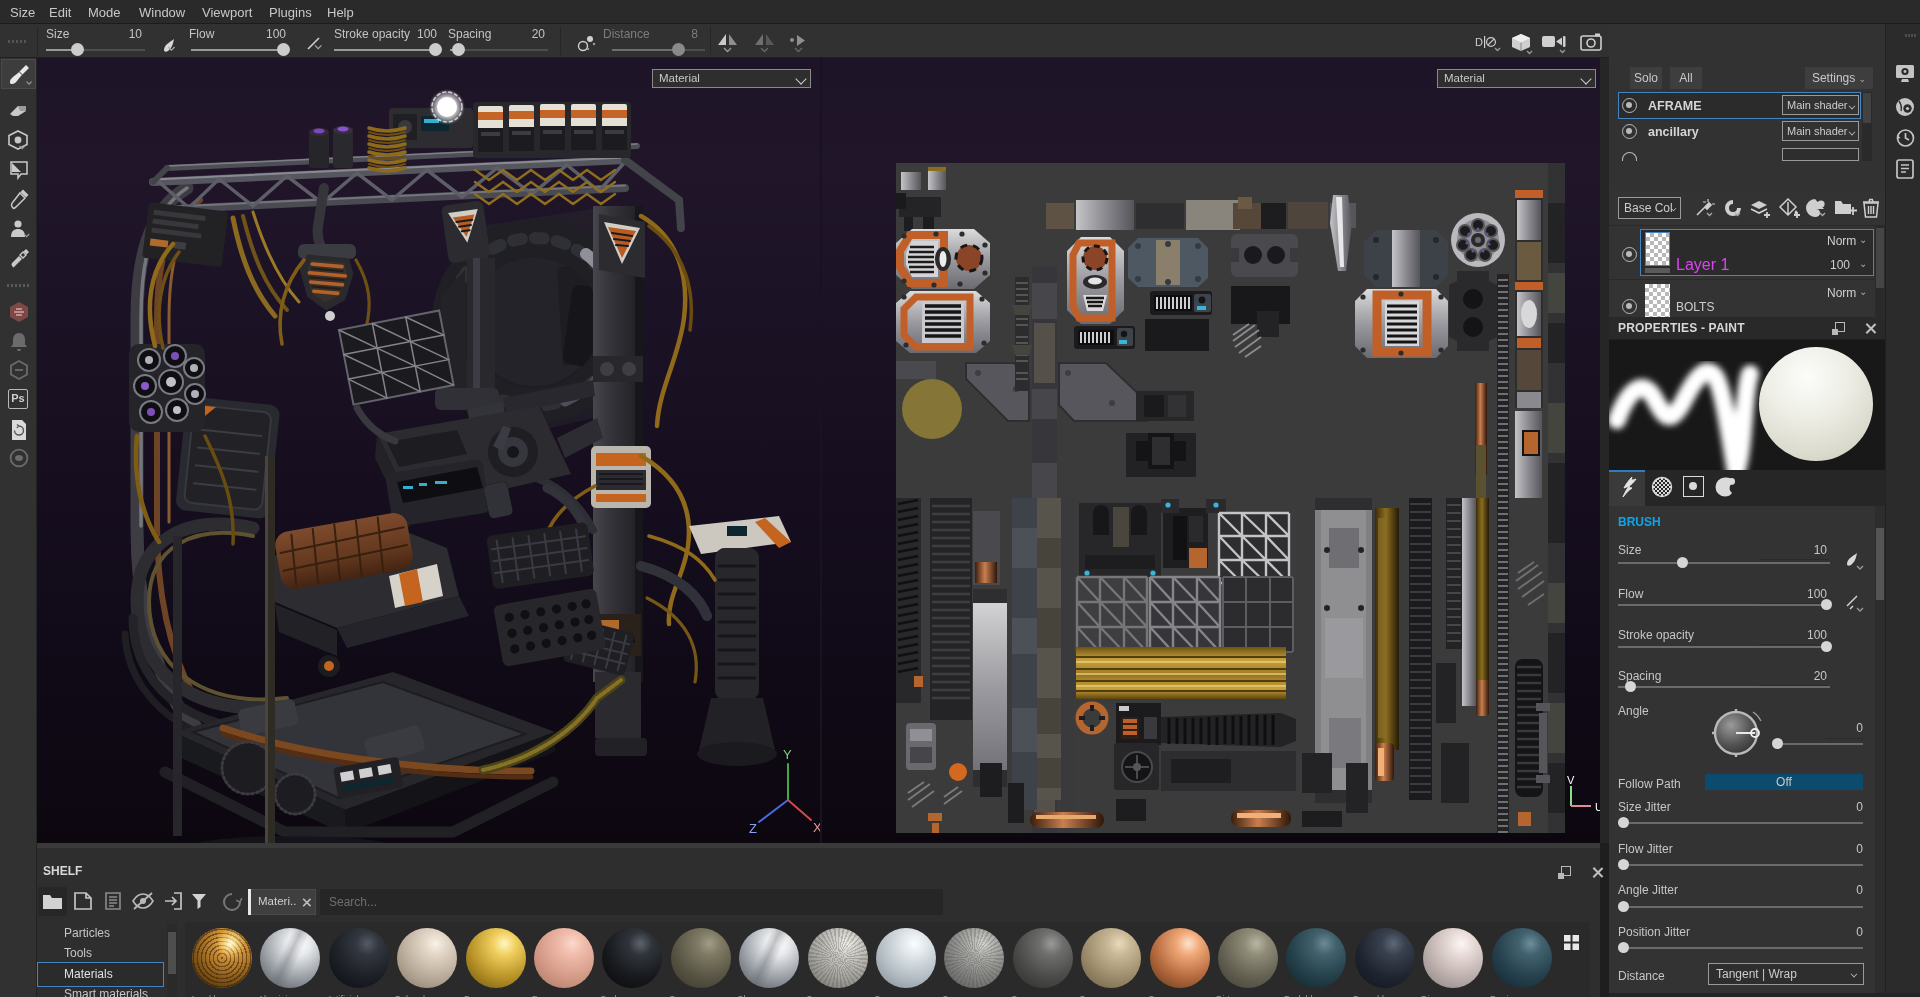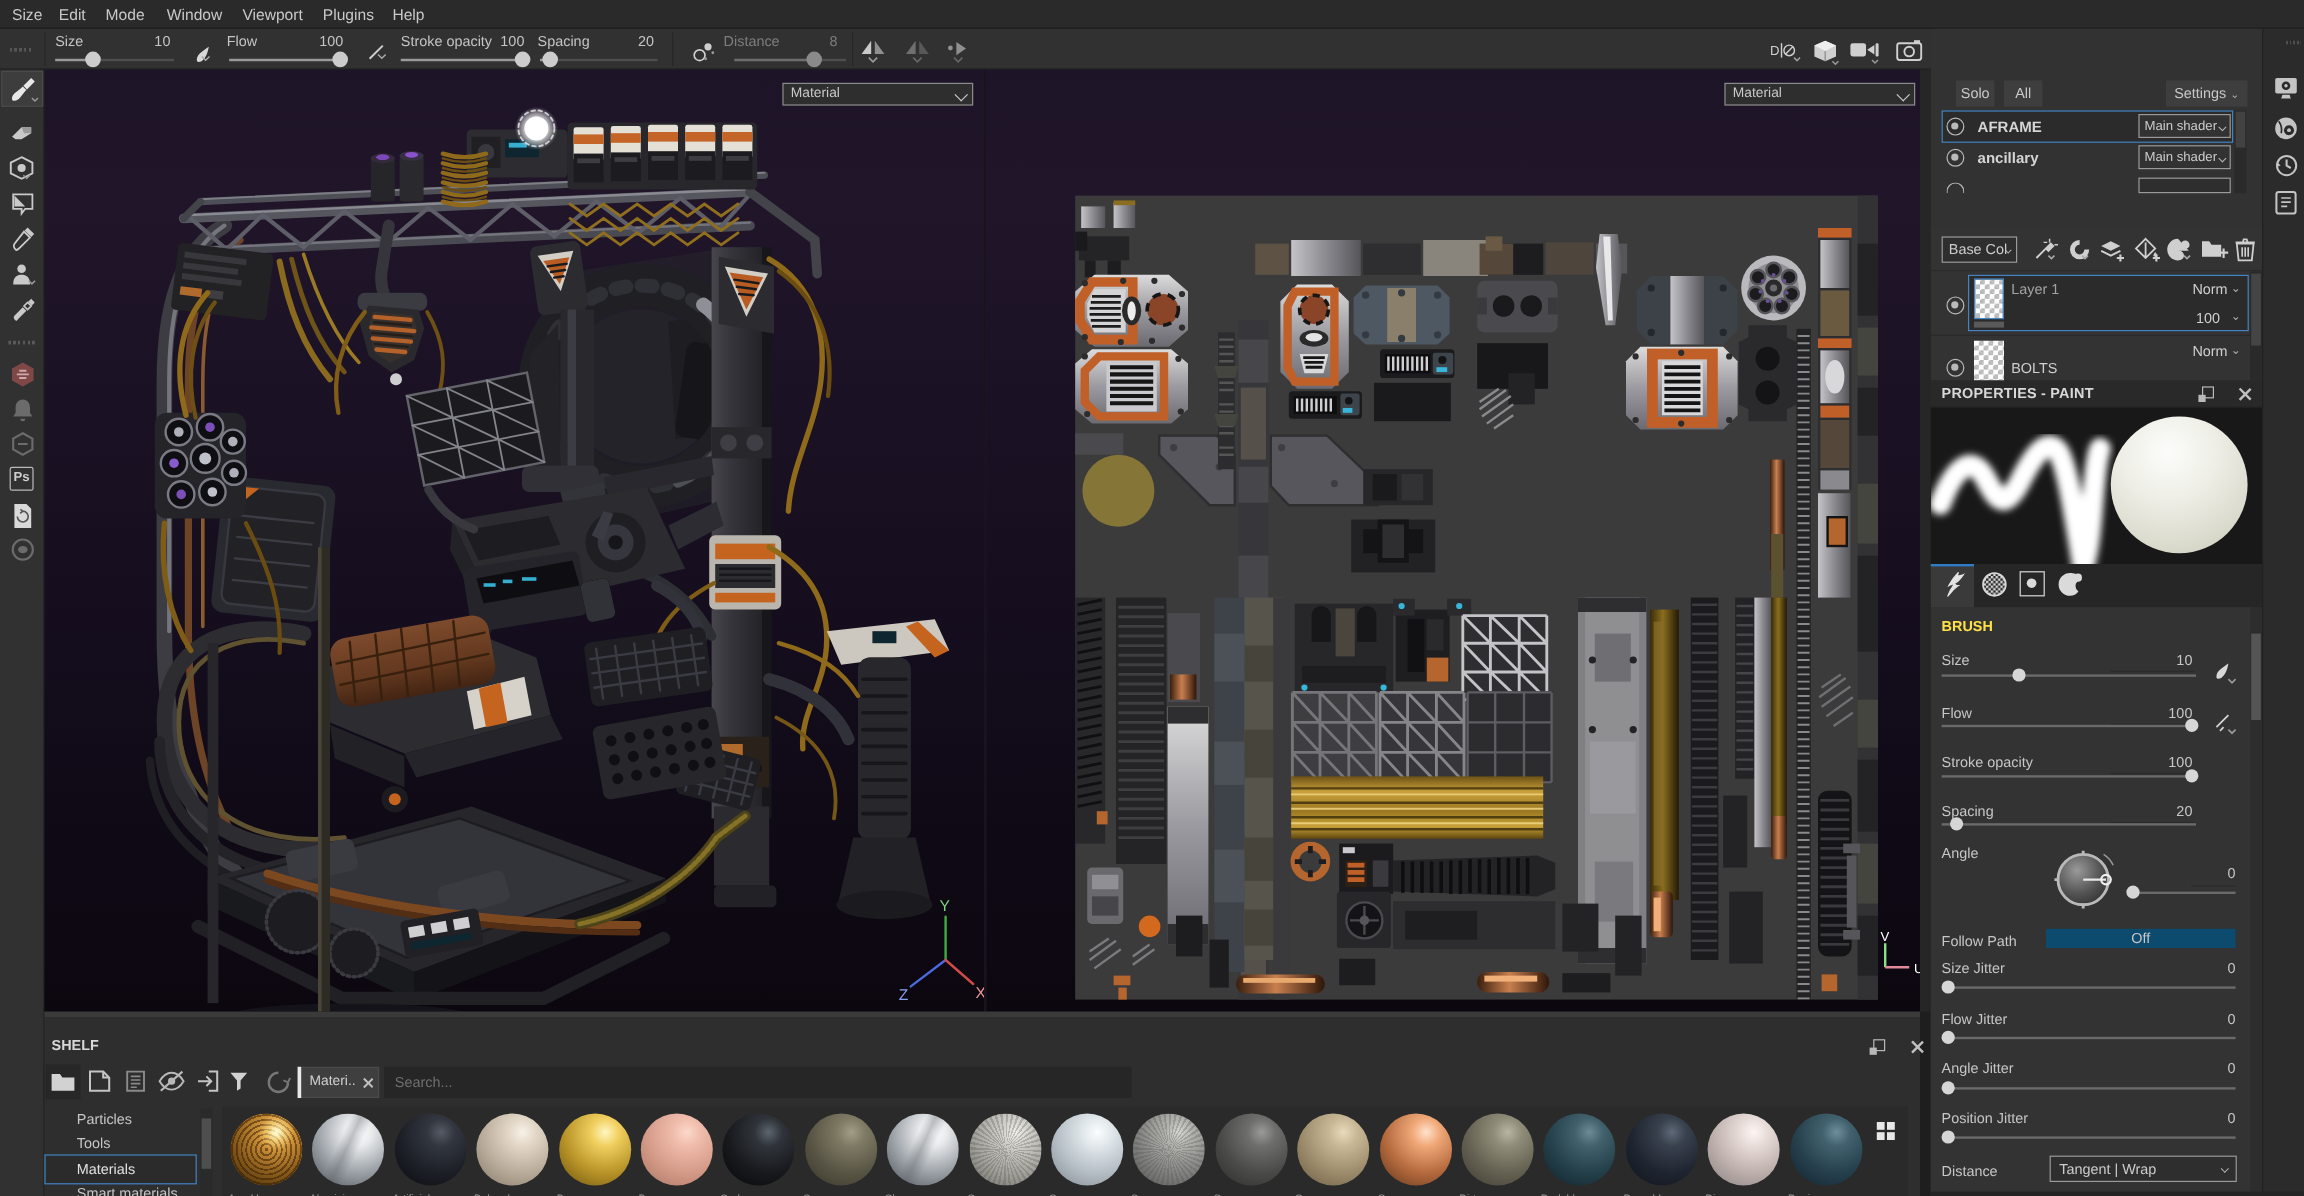--- a/index.html
+++ b/index.html
@@ -1177,21 +1177,21 @@
         <path d="M3 6 L17 6 L15.5 20 L4.5 20 Z" fill="none" stroke="#cfcfcf" stroke-width="1.5"></path>
         <path d="M2 5 h16 M8 5 L8.7 2.5 L11.3 2.5 L12 5 M7.5 9 v8 M10 9 v8 M12.5 9 v8" stroke="#cfcfcf" stroke-width="1.4" fill="none"></path>
       </svg>
   </div>
 
   <div style="position:absolute;left:0;top:202px;width:276px;height:91px;background:#333333;overflow:hidden">
     <div style="position:absolute;left:31px;top:3px;width:234px;height:47px;background:#2b2b2b;border:1px solid #4484c2"></div>
     <div class="radio" style="left:13px;top:21px"></div>
     <div class="checker" style="position:absolute;left:36px;top:6px;width:25px;height:34px;border:1px solid #4484c2"></div>
     <div style="position:absolute;left:36px;top:42px;width:25px;height:5px;background:#5a5a5a"></div>
-    <span style="position:absolute;left:67px;top:8px;font-size:12px;color:#a3a3a3">Layer 1</span>
+    <span style="position:absolute;left:67px;top:30px;font-size:16px;color:#d946ef">Layer 1</span>
     <span style="position:absolute;left:218px;top:8px;font-size:12px;color:#cfcfcf">Norm</span>
       <span style="position:absolute;left:250px;top:8px;font-size:10px;color:#aaa">⌄</span>
     <span style="position:absolute;left:221px;top:32px;font-size:12px;color:#cfcfcf">100</span>
       <span style="position:absolute;left:250px;top:32px;font-size:10px;color:#aaa">⌄</span>
     <div style="position:absolute;left:0px;top:53px;width:276px;height:1px;background:#2a2a2a"></div>
     <div class="radio" style="left:13px;top:73px"></div>
     <div class="checker" style="position:absolute;left:36px;top:58px;width:25px;height:34px"></div>
     <span style="position:absolute;left:67px;top:74px;font-size:12px;color:#cfcfcf">BOLTS</span>
     <span style="position:absolute;left:218px;top:60px;font-size:12px;color:#cfcfcf">Norm</span>
       <span style="position:absolute;left:250px;top:60px;font-size:10px;color:#aaa">⌄</span>
@@ -1240,21 +1240,21 @@
     <div style="position:absolute;left:74px;top:6px;width:21px;height:21px;border:1.6px solid #dadada;background:#262626">
         <div style="position:absolute;left:5px;top:5px;width:8px;height:8px;border-radius:50%;background:#dadada"></div>
       </div>
     <svg class="abs" style="left:106px;top:6px" width="22" height="22" viewBox="0 0 22 22">
         <path d="M10 1.5 a 9.5 9.5 0 1 0 0 19 c 3 0 5.5 -1.4 7 -3.6 a 5.4 5.4 0 0 1 -2.4 -4.4 a 5.4 5.4 0 0 1 4.8 -5.4 a 9.5 9.5 0 0 0 -9.4 -5.6" fill="#dadada"></path>
         <circle cx="16.6" cy="5.4" r="3.4" fill="#dadada"></circle>
       </svg>
   </div>
 
   <div style="position:absolute;left:0;top:482px;width:276px;height:491px;background:#333333">
-    <span style="position:absolute;left:9px;top:9px;font-size:12px;font-weight:bold;color:#fde047">BRUSH</span>
+    <span style="position:absolute;left:9px;top:9px;font-size:12px;font-weight:bold;color:#0ea5e9">BRUSH</span>
     <span class="slabel" style="top:37px">Size</span>
       <span class="sval" style="top:37px;right:58px">10</span>
     <div style="position:absolute;left:150px;top:53px;width:70px;height:1px;background:#2b2b2b"></div>
     <div class="rtrack" style="top:56px"></div>
       <div class="rknob" style="left:68px;top:56px"></div>
     <svg class="abs" style="left:234px;top:44px" width="26" height="24" viewBox="0 0 26 24">
         <path d="M4 14 C4 9 10 6 14 3 C13 8 12 12 8 15 C6 16 4 16 4 14 Z" fill="#d8d8d8"></path>
         <path d="M14 16 l3 3 l3 -3" stroke="#999" stroke-width="1.4" fill="none"></path>
       </svg>
     <span class="slabel" style="top:81px">Flow</span>

